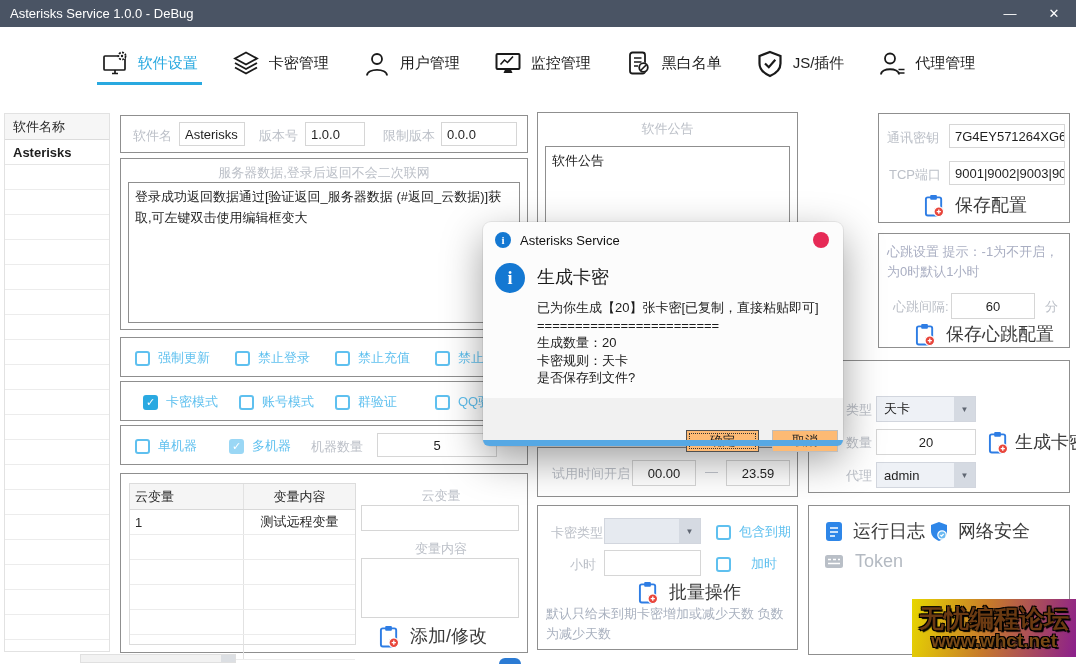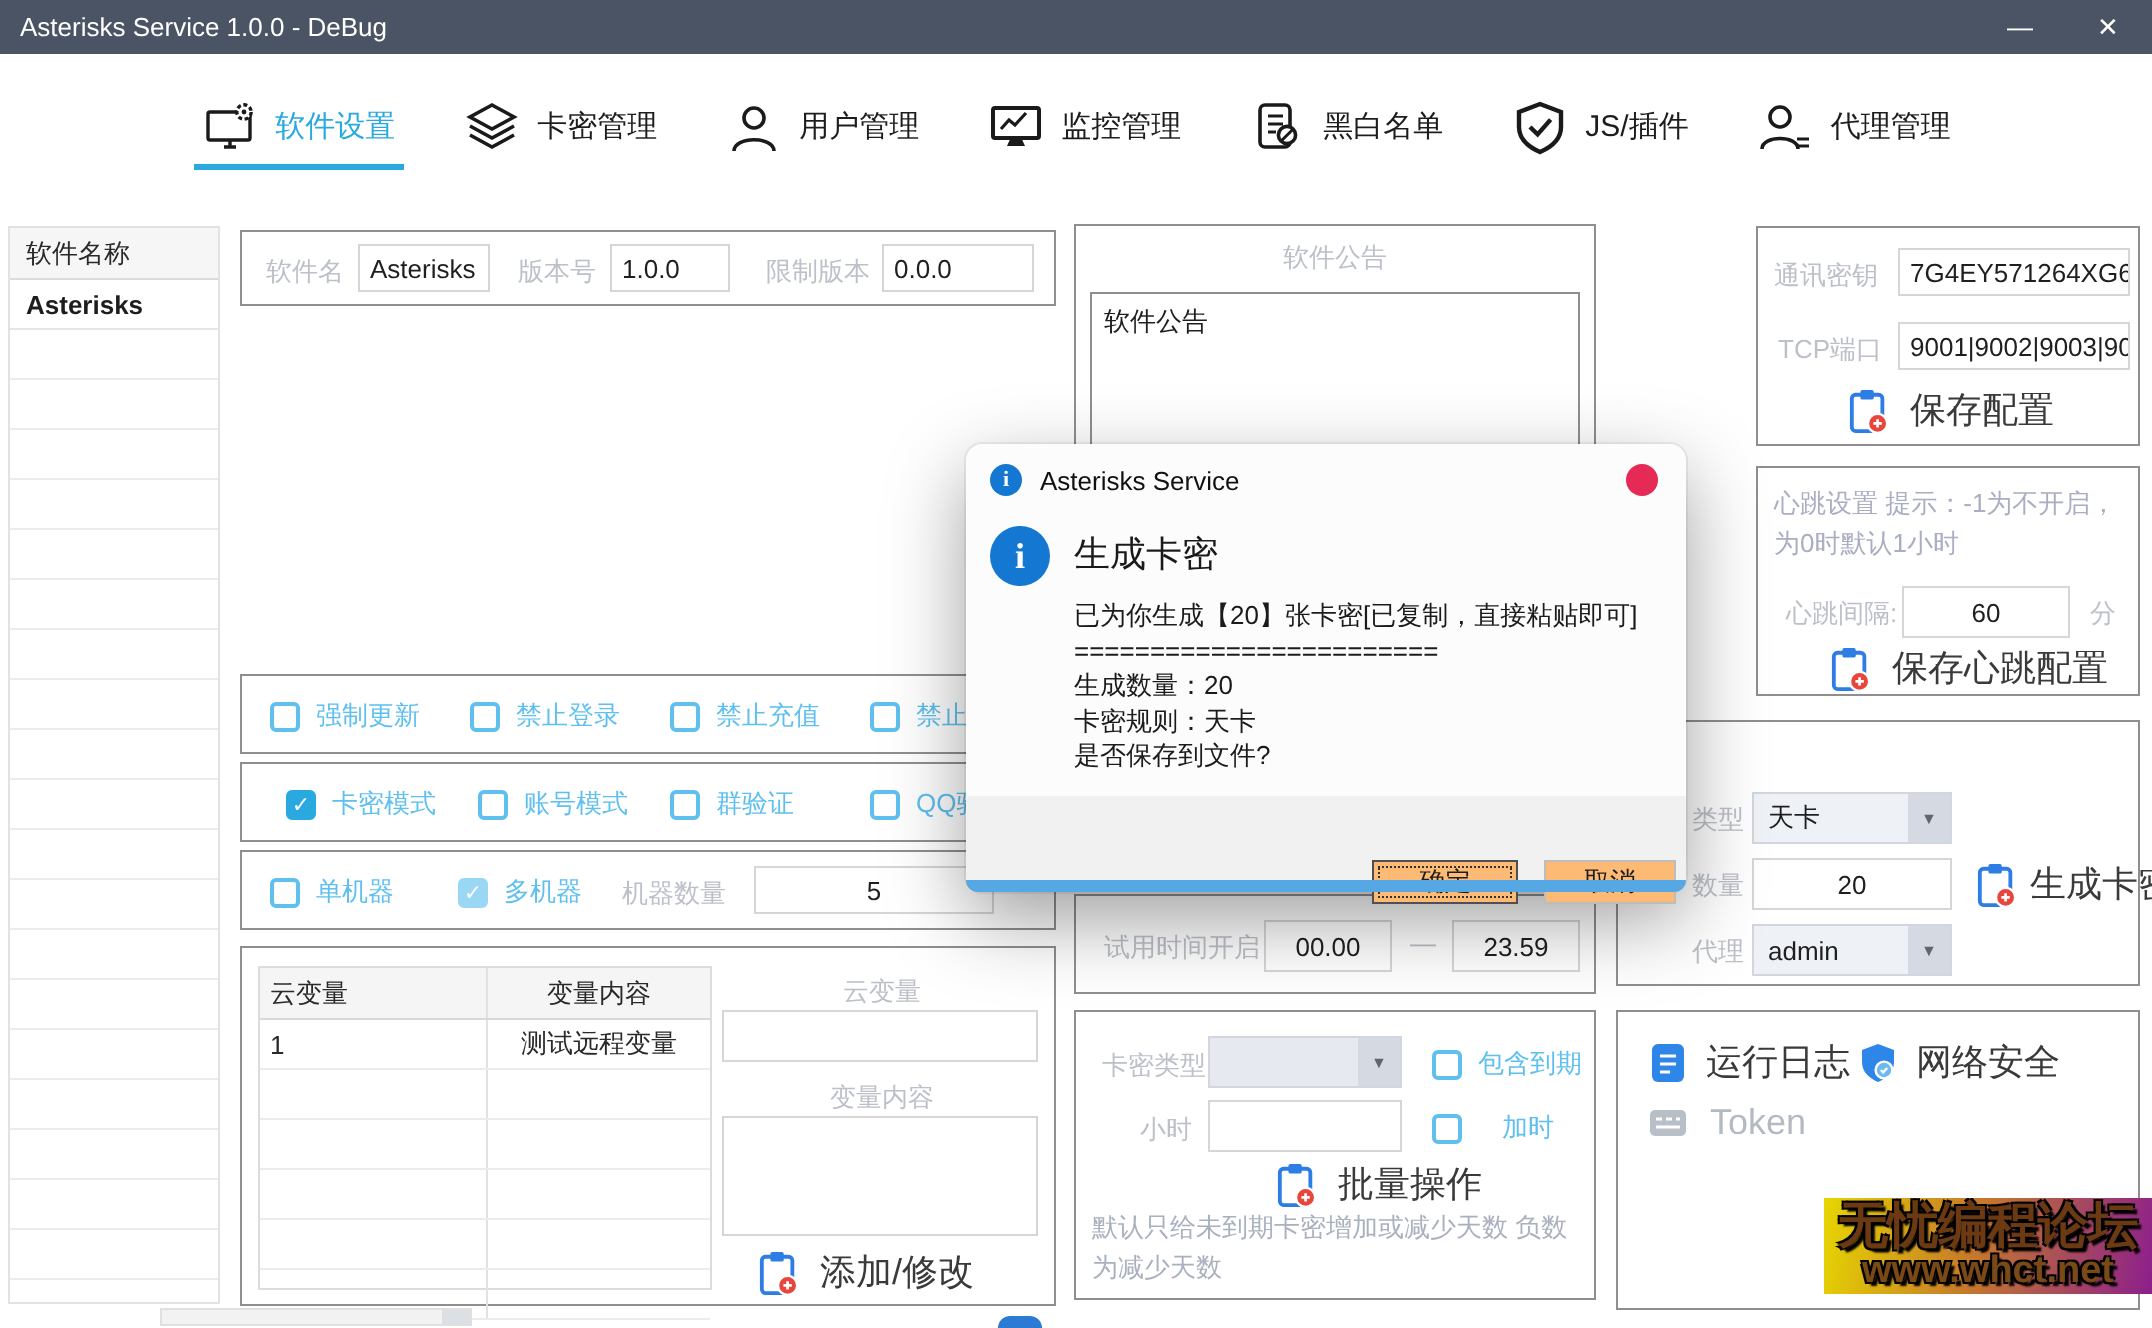--- a/index.html
+++ b/index.html
@@ -82,21 +82,21 @@
              color:#1d1d1d; display:flex; align-items:center; justify-content:center; cursor:pointer;margin-top:20px; }
   .dlg-btn.primary { left:203px; width:73px; border:1px solid #4f4f4f;
              outline:1px dotted #333; outline-offset:-4px; }
   .dlg-btn.plain { left:289px; width:66px; border:1px solid #bdbdbd; }
   .info-circle { border-radius:50%; background:#1478d2; color:#fff; display:flex;
                  align-items:center; justify-content:center; font-weight:bold;
                  font-family:"Liberation Serif","DejaVu Serif",serif; }
   .dlg-line { font-size:13px; color:#1b1b1b; line-height:17.5px; white-space:nowrap; }
 
   
-  .watermark { position:absolute; left:912px; top:599px; width:164px; height:48px; z-index:20;
+  .watermark { position:absolute; left:912px; top:599px; width:164px; height:58px; z-index:20;
                background:linear-gradient(100deg,#e7d600 0%,#c77a2a 45%,#8c1f8c 100%);
                display:flex; flex-direction:column; align-items:center; justify-content:center;
                overflow:hidden; }
   .wm1 { font-size:25px; font-weight:bold; color:#6b3a12; line-height:26px; white-space:nowrap;
          text-shadow:-1px -1px 0 #000, 1px -1px 0 #000, -1px 1px 0 #000, 2px 2px 1px #000; }
   .wm2 { font-size:19px; font-weight:bold; color:#7a4a16; line-height:20px; white-space:nowrap;
          text-shadow:-1px -1px 0 #000, 1px -1px 0 #000, -1px 1px 0 #000, 2px 2px 1px #000; }
 
   
   .hscroll { position:absolute; left:80px; top:654px; width:156px; height:9px; background:#f2f2f2;
@@ -200,20 +200,24 @@
 
   <div class="pnl" style="left:120px; top:115px; width:408px; height:38px;padding-left:44px;">
     <span class="gl" style="left:12px; top:11px;">软件名</span>
     <div class="inp" style="left:58px; top:6px; width:66px;">Asterisks</div>
     <span class="gl" style="left:138px; top:11px;">版本号</span>
     <div class="inp" style="left:184px; top:6px; width:60px;">1.0.0</div>
     <span class="gl" style="left:262px; top:11px;">限制版本</span>
     <div class="inp" style="left:320px; top:6px; width:76px;">0.0.0</div>
   </div>
 
+  <div class="pnl" style="left:120px; top:158px; width:408px; height:172px;">
+    <div class="gl" style="left:0; right:0; top:5px; text-align:center;">服务器数据,登录后返回不会二次联网</div>
+    <div class="ta" style="left:7px; top:23px; width:392px; height:141px;">登录成功返回数据通过[验证返回_服务器数据 (#返回_云数据)]获取,可左键双击使用编辑框变大</div>
+  </div>
 
   <div class="pnl" style="left:120px; top:337px; width:408px; height:40px;">
     <div class="cbg" style="left:14px; top:11px;">
       <span class="cb"></span>
       <span class="bl">强制更新</span>
     </div>
     <div class="cbg" style="left:114px; top:11px;">
       <span class="cb"></span>
       <span class="bl">禁止登录</span>
     </div>

